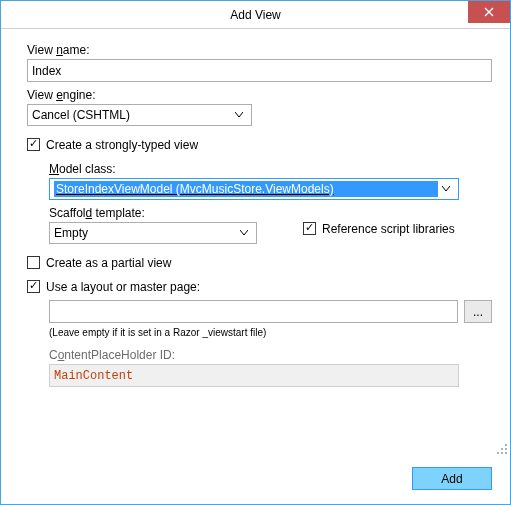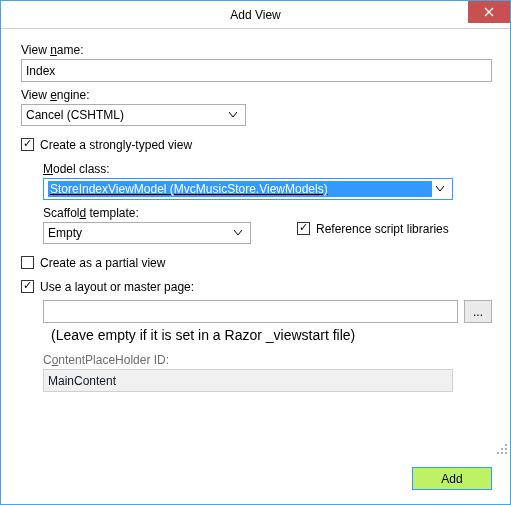--- a/index.html
+++ b/index.html
@@ -2,45 +2,45 @@
 <html><head>
   <meta charset="utf-8">
   <style>
     * { box-sizing: border-box; margin: 0; padding: 0; font-family: "Segoe UI", Tahoma, sans-serif; font-size: 12px; }
     body { background: #fff; }
     .window { width: 511px; height: 505px; border: 1px solid #4aa3df; background: #fff; display: flex; flex-direction: column; }
     .titlebar { height: 28px; background: #fff; border-bottom: 1px solid #d0d0d0; display: flex; align-items: center; justify-content: center; position: relative; }
     .titlebar-text { font-size: 12px; color: #000; }
     .close-btn { position: absolute; right: 0; top: 0; width: 42px; height: 22px; background: #c75050; color: #fff; display: flex; align-items: center; justify-content: center; cursor: pointer; }
     .close-btn svg { width: 10px; height: 10px; }
-    .content { flex: 1; padding: 14px 18px 12px 20px; display: flex; flex-direction: column; }
+    .content { flex: 1; padding: 14px 18px 12px 26px; display: flex; flex-direction: column; }
     .label { color: #000; margin-bottom: 2px; }
     .label .hot { text-decoration: underline; }
     .text-input { width: 100%; height: 23px; border: 1px solid #abadb3; padding: 2px 4px; background: #fff; }
     .combo { height: 22px; border: 1px solid #abadb3; background: #fff; display: flex; align-items: center; padding: 0 4px 0 4px; position: relative; cursor: default; }
     .combo-text { flex: 1; }
     .combo-arrow { width: 16px; display: flex; align-items: center; justify-content: center; }
     .combo-arrow svg { width: 8px; height: 6px; }
     .combo.highlighted { border: 1px solid #3399ff; }
     .combo.highlighted .combo-text { background: #3399ff; color: #fff; padding: 1px 2px; }
     .row { display: flex; gap: 6px; }
     .checkbox { width: 13px; height: 13px; border: 1px solid #333; background: #fff; display: inline-flex; align-items: center; justify-content: center; cursor: pointer; }
     .checkbox.checked::after { content: "✓"; font-size: 11px; line-height: 1; color: #000; position: relative; top: -1px; }
     .indent { margin-left: 22px; }
     .section-gap { margin-top: 12px; }
     .small-gap { margin-top: 6px; }
     .med-gap { margin-top: 10px; }
     .disabled { color: #6d6d6d; }
-    .disabled-input { background: #f0f0f0; color: #0f172a; border: 1px solid #d0d0d0; }
-    .help-text { color: #000; font-size: 14px; margin-top: 4px; margin-left: 8px; }
+    .disabled-input { background: #f0f0f0; color: #c2410c; border: 1px solid #d0d0d0; font-family: Liberation Mono, monospace; }
+    .help-text { color: #000; font-size: 10px; margin-top: 4px; margin-left: 0; }
     .browse-row { display: flex; align-items: center; gap: 6px; }
     .browse-btn { width: 28px; height: 23px; border: 1px solid #b0b0b0; background: #eaeaea; display: flex; align-items: center; justify-content: center; cursor: pointer; }
     .buttons { display: flex; justify-content: flex-end; gap: 10px; padding: 10px 18px 14px 0; }
     .btn { min-width: 80px; height: 23px; border: 1px solid #acacac; background: #e1e1e1; display: flex; align-items: center; justify-content: center; cursor: pointer; padding: 0 16px; }
-    .btn.default { border: 1px solid #3399ff; background: #bef264; }
+    .btn.default { border: 1px solid #3399ff; background: #7dd3fc; }
     .resize-grip { position: absolute; right: 2px; bottom: 2px; width: 14px; height: 14px; }
     .grip-dot { position: absolute; width: 2px; height: 2px; background: #b0b0b0; }
   </style>
 </head>
 <body>
 
 <div class="window">
   <div class="titlebar">
     <span class="titlebar-text">Add View</span>
     <div class="close-btn">

